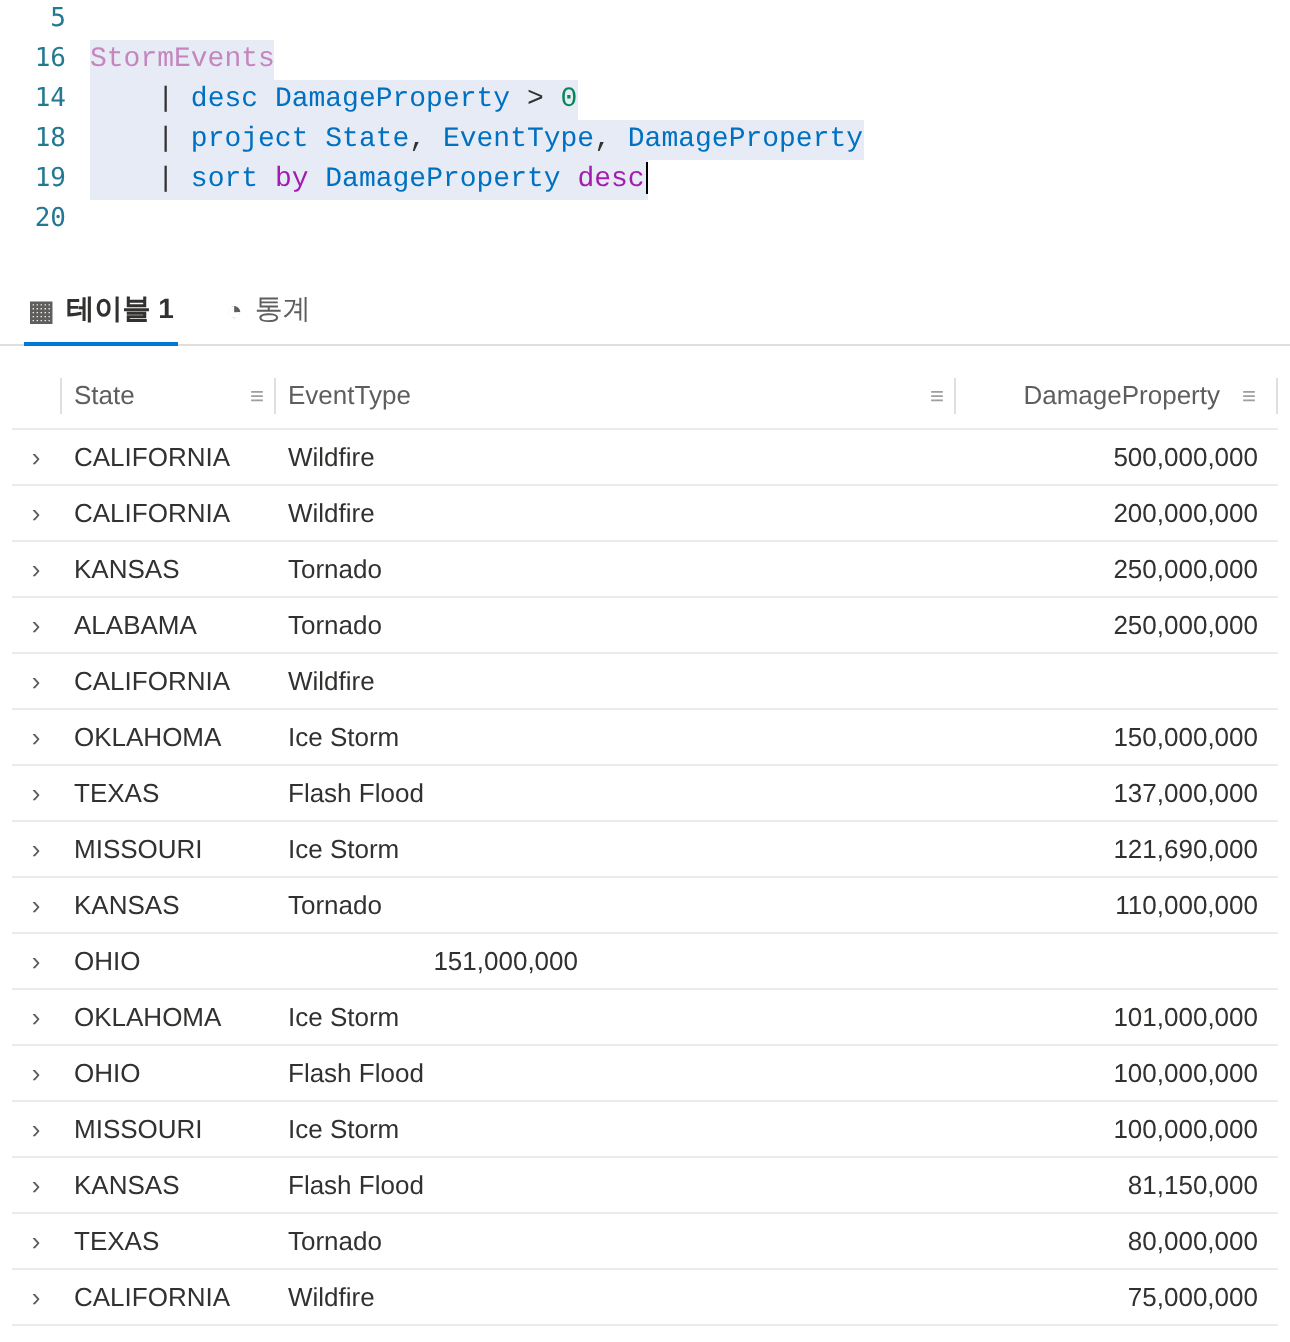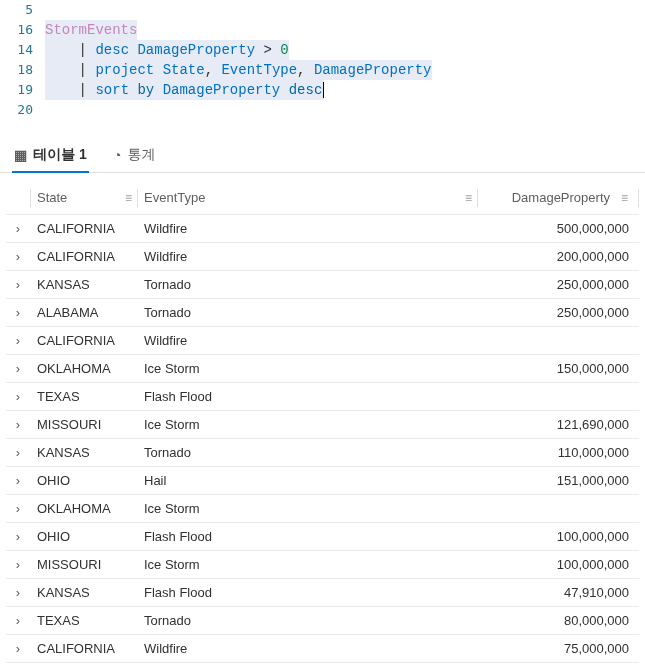--- a/index.html
+++ b/index.html
@@ -41,21 +41,21 @@
     .highlighted {
       background: #e6ebf5;
       display: inline-block;
     }
     .kw-table { color: #c586c0; }
     .kw-op { color: #0070c1; }
     .kw-ident { color: #0070c1; }
     .kw-num { color: #098658; }
     .kw-pipe { color: #323130; }
     .kw-punc { color: #323130; }
-    .kw-sort { color: #0369a1; }
+    .kw-sort { color: #a21caf; }
     .cursor {
       display: inline-block;
       width: 1px;
       height: 16px;
       background: #000;
       vertical-align: middle;
       margin-left: 1px;
     }
 
     .tabs-row {
@@ -282,20 +282,21 @@
         <div style="width: 1px;"></div>
         <div class="cell-damage">150,000,000</div>
       </div>
       <div class="trow">
         <div class="exp-cell">›</div>
         <div style="width: 1px;"></div>
         <div class="cell-state">TEXAS</div>
         <div style="width: 1px;"></div>
         <div class="cell-event">Flash Flood</div>
         <div style="width: 1px;"></div>
+        <div class="cell-damage">137,000,000</div>
       </div>
       <div class="trow">
         <div class="exp-cell">›</div>
         <div style="width: 1px;"></div>
         <div class="cell-state">MISSOURI</div>
         <div style="width: 1px;"></div>
         <div class="cell-event">Ice Storm</div>
         <div style="width: 1px;"></div>
         <div class="cell-damage">121,690,000</div>
       </div>
@@ -306,31 +307,31 @@
         <div style="width: 1px;"></div>
         <div class="cell-event">Tornado</div>
         <div style="width: 1px;"></div>
         <div class="cell-damage">110,000,000</div>
       </div>
       <div class="trow">
         <div class="exp-cell">›</div>
         <div style="width: 1px;"></div>
         <div class="cell-state">OHIO</div>
         <div style="width: 1px;"></div>
-        <div class="cell-event">Hail</div>
         <div style="width: 1px;"></div>
         <div class="cell-damage">151,000,000</div>
       </div>
       <div class="trow">
         <div class="exp-cell">›</div>
         <div style="width: 1px;"></div>
         <div class="cell-state">OKLAHOMA</div>
         <div style="width: 1px;"></div>
         <div class="cell-event">Ice Storm</div>
         <div style="width: 1px;"></div>
+        <div class="cell-damage">101,000,000</div>
       </div>
       <div class="trow">
         <div class="exp-cell">›</div>
         <div style="width: 1px;"></div>
         <div class="cell-state">OHIO</div>
         <div style="width: 1px;"></div>
         <div class="cell-event">Flash Flood</div>
         <div style="width: 1px;"></div>
         <div class="cell-damage">100,000,000</div>
       </div>
@@ -343,21 +344,21 @@
         <div style="width: 1px;"></div>
         <div class="cell-damage">100,000,000</div>
       </div>
       <div class="trow">
         <div class="exp-cell">›</div>
         <div style="width: 1px;"></div>
         <div class="cell-state">KANSAS</div>
         <div style="width: 1px;"></div>
         <div class="cell-event">Flash Flood</div>
         <div style="width: 1px;"></div>
-        <div class="cell-damage">47,910,000</div>
+        <div class="cell-damage">81,150,000</div>
       </div>
       <div class="trow">
         <div class="exp-cell">›</div>
         <div style="width: 1px;"></div>
         <div class="cell-state">TEXAS</div>
         <div style="width: 1px;"></div>
         <div class="cell-event">Tornado</div>
         <div style="width: 1px;"></div>
         <div class="cell-damage">80,000,000</div>
       </div>

